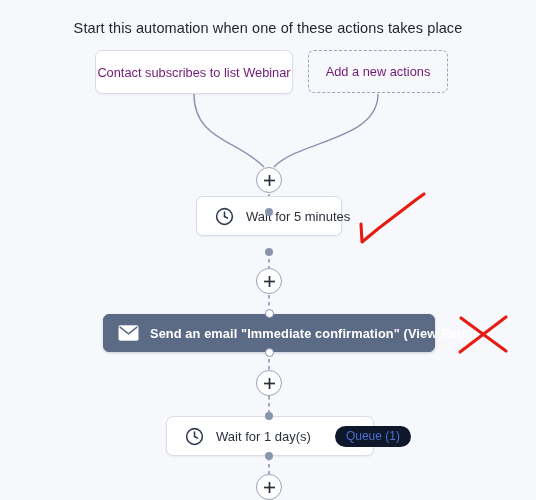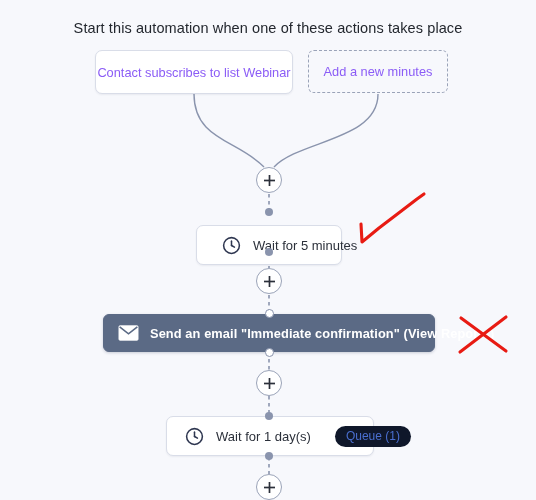--- a/index.html
+++ b/index.html
@@ -66,21 +66,21 @@
     background: #5b6a85;
     border: 1px solid #5b6a85;
     border-radius: 6px;
     box-shadow: 0 1px 3px rgba(38,50,80,0.22);
   }
 
   .trigger-label {
     width: 100%;
     text-align: center;
     font-size: 12.8px;
-    color: #8b5cf6;
+    color: #701a75;
     white-space: nowrap;
   }
 
   .node-row {
     display: flex;
     align-items: center;
     gap: 12px;
     padding-left: 18px;
   }
   .node-label {
@@ -165,31 +165,31 @@
     <line x1="269" y1="352" x2="269" y2="370" stroke="#8a94ad" stroke-width="1.6" stroke-dasharray="3.5 3.5"></line>
     <line x1="269" y1="396" x2="269" y2="415" stroke="#8a94ad" stroke-width="1.6" stroke-dasharray="3.5 3.5"></line>
     <line x1="269" y1="457" x2="269" y2="474" stroke="#8a94ad" stroke-width="1.6" stroke-dasharray="3.5 3.5"></line>
   </svg>
 
   <div class="node node-white" style="left:95px; top:50px; width:198px; height:44px;">
     <span class="trigger-label">Contact subscribes to list Webinar</span>
   </div>
 
   <div class="node node-dashed" style="left:308px; top:50px; width:140px; height:43px;">
-    <span class="trigger-label">Add a new minutes</span>
+    <span class="trigger-label">Add a new actions</span>
   </div>
 
   <div class="plus" style="left:256px; top:167px;">
     <svg width="13" height="13" viewBox="0 0 13 13">
       <line x1="6.5" y1="1" x2="6.5" y2="12" stroke="#2b303a" stroke-width="1.7"></line>
       <line x1="1" y1="6.5" x2="12" y2="6.5" stroke="#2b303a" stroke-width="1.7"></line>
     </svg>
   </div>
 
-  <div class="node node-white" style="left:196px; top:225px; width:146px; height:40px;padding-left:7px;">
+  <div class="node node-white" style="left:196px; top:196px; width:146px; height:40px;">
     <div class="node-row">
       <svg class="icon-clock" viewBox="0 0 20 20">
         <circle cx="10" cy="10" r="8.3" fill="none" stroke="#2e3650" stroke-width="1.6"></circle>
         <line x1="10" y1="10" x2="10" y2="5.4" stroke="#2e3650" stroke-width="1.6" stroke-linecap="round"></line>
         <line x1="10" y1="10" x2="13.1" y2="11.8" stroke="#2e3650" stroke-width="1.6" stroke-linecap="round"></line>
       </svg>
       <span class="node-label">Wait for 5 minutes</span>
     </div>
   </div>
   <div class="port" style="left:265px; top:208px;"></div>

